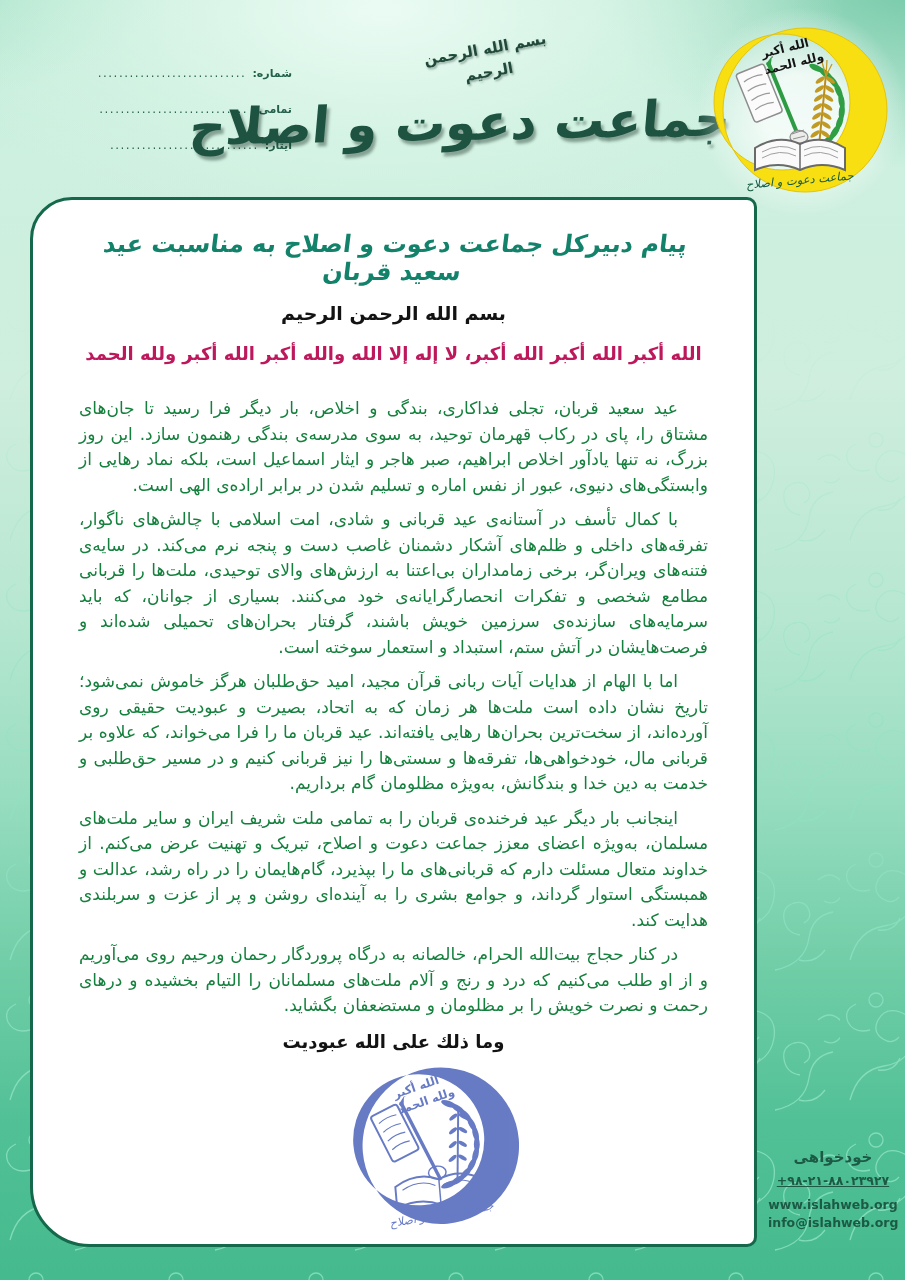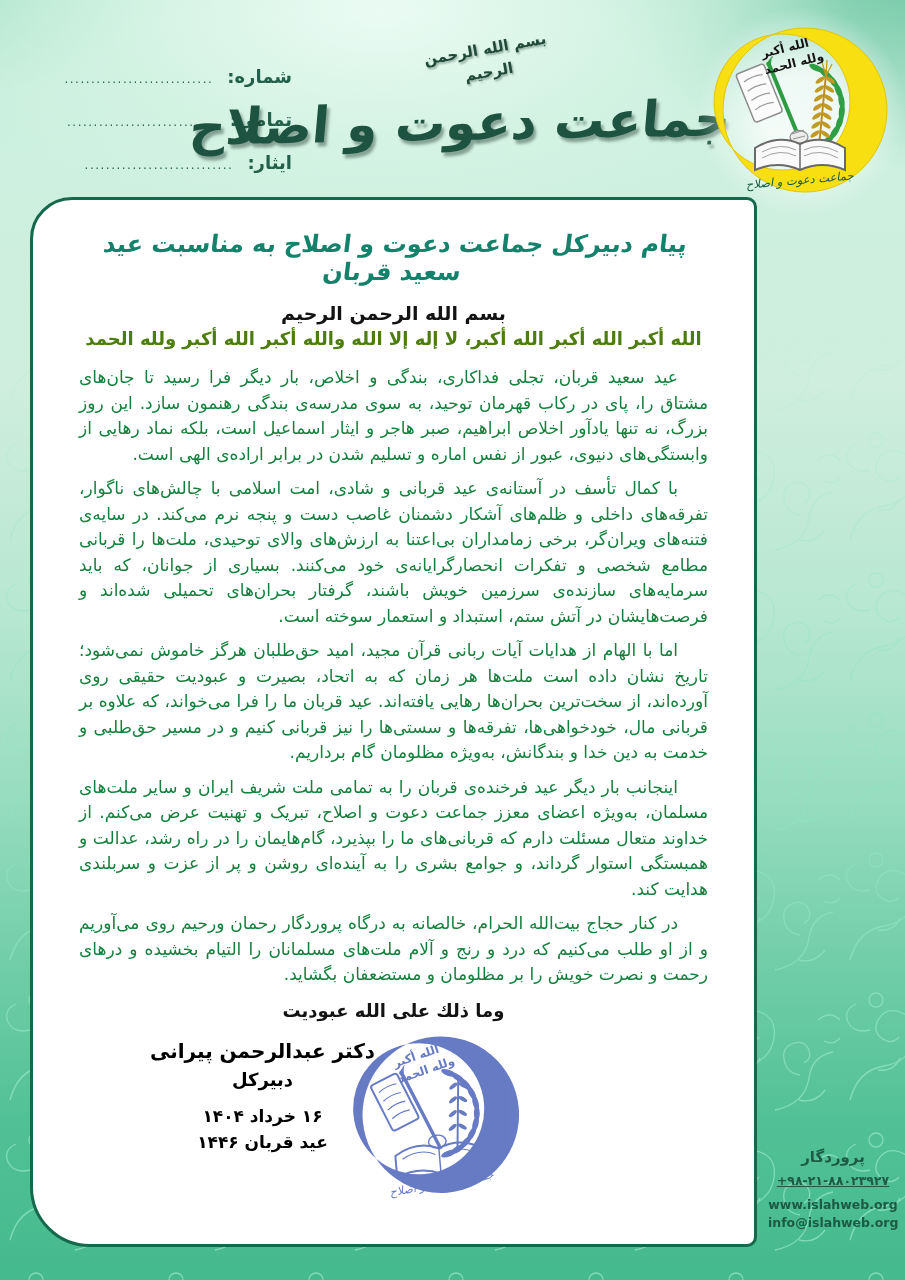--- a/index.html
+++ b/index.html
@@ -10,40 +10,40 @@
         background:
           radial-gradient(ellipse 620px 300px at 42% 2%,rgba(237,252,245,.95) 0%,rgba(219,246,232,.55) 45%,rgba(219,246,232,0) 75%),
           radial-gradient(ellipse 520px 300px at 103% -6%,rgba(43,168,122,.55) 0%,rgba(43,168,122,0) 65%),
           radial-gradient(ellipse 420px 220px at -8% -8%,rgba(125,212,177,.5) 0%,rgba(125,212,177,0) 60%);}
   .pattern{position:absolute;inset:0;pointer-events:none;opacity:.8;
         -webkit-mask-image:linear-gradient(180deg,transparent 0,transparent 300px,rgba(0,0,0,.2) 430px,rgba(0,0,0,.5) 650px,rgba(0,0,0,.85) 900px,#000 1100px);
         mask-image:linear-gradient(180deg,transparent 0,transparent 300px,rgba(0,0,0,.2) 430px,rgba(0,0,0,.5) 650px,rgba(0,0,0,.85) 900px,#000 1100px);}
   
   .fields{position:absolute;top:66px;left:52px;width:240px;direction:rtl;}
   .field-row{display:flex;align-items:baseline;gap:6px;margin-bottom:22px;color:#23604b;}
-  .field-label{font-size:18px;font-weight:bold;white-space:nowrap;margin-left:8px;}
+  .field-label{font-size:11px;font-weight:bold;white-space:nowrap;}
   .field-dots{font-size:12px;letter-spacing:1.5px;overflow:hidden;white-space:nowrap;flex:1;color:#2a6450;}
   .bismillah{position:absolute;top:38px;left:402px;width:170px;text-align:center;
         font-size:15px;font-weight:bold;color:#20493a;line-height:1.5;
         transform:rotate(-10deg);text-shadow:1px 2px 2px rgba(20,50,40,.35);}
   .org-name{position:absolute;top:94px;left:175px;width:570px;text-align:center;
         font-size:50px;font-weight:bold;color:#1d5340;letter-spacing:1px;
         transform:skewX(-6deg) rotate(-1deg);
         text-shadow:3px 4px 3px rgba(15,40,30,.4);}
   .logo-halo{position:absolute;top:6px;left:696px;width:212px;height:212px;border-radius:50%;
         background:radial-gradient(circle,rgba(255,255,255,.8) 25%,rgba(255,255,255,0) 70%);}
   .logo{position:absolute;top:20px;left:710px;width:182px;height:182px;}
   
   .card{position:absolute;top:197px;left:30px;width:727px;height:1050px;background:#fff;
         border:3px solid #15684b;border-radius:42px 10px 10px 60px;box-sizing:border-box;
         padding:24px 46px 0 46px;direction:rtl;overflow:hidden;}
   .letter-title{text-align:center;font-size:24px;font-weight:bold;color:#12826a;
         transform:skewX(-7deg);margin:6px 0 16px 0;}
-  .basmala{text-align:center;font-size:19px;font-weight:600;color:#131313;margin-bottom:4px;}
-  .takbir{text-align:center;font-size:18px;font-weight:600;color:#4d7c0f;margin-bottom:16px;}
+  .basmala{text-align:center;font-size:19px;font-weight:600;color:#131313;margin-bottom:19px;}
+  .takbir{text-align:center;font-size:18px;font-weight:600;color:#be185d;margin-bottom:32px;}
   .body-par{font-size:17px;line-height:25.5px;color:#15803d;text-align:justify;
         text-indent:30px;margin:0 0 9px 0;}
   .closing{text-align:center;font-size:18px;font-weight:600;color:#131313;margin:12px 0 4px 0;}
   .sig-area{position:relative;height:185px;margin-top:6px;}
   .sig-text{position:absolute;left:66px;top:12px;width:235px;text-align:center;color:#000;direction:rtl;}
   .sig-name{font-size:20px;font-weight:bold;margin-bottom:6px;}
   .sig-role{font-size:18px;font-weight:bold;margin-bottom:16px;}
   .sig-date{font-size:17px;font-weight:bold;margin-bottom:6px;}
   .stamp{position:absolute;left:258px;top:0;width:200px;height:178px;transform:rotate(-5deg);opacity:.92;}
   
@@ -174,26 +174,20 @@
     <div class="basmala">بسم الله الرحمن الرحيم</div>
     <div class="takbir">الله أكبر الله أكبر الله أكبر، لا إله إلا الله والله أكبر الله أكبر ولله الحمد</div>
     <p class="body-par">عید سعید قربان، تجلی فداکاری، بندگی و اخلاص، بار دیگر فرا رسید تا جان‌های مشتاق را، پای در رکاب قهرمان توحید، به سوی مدرسه‌ی بندگی رهنمون سازد. این روز بزرگ، نه تنها یادآور اخلاص ابراهیم، صبر هاجر و ایثار اسماعیل است، بلکه نماد رهایی از وابستگی‌های دنیوی، عبور از نفس اماره و تسلیم شدن در برابر اراده‌ی الهی است.</p>
     <p class="body-par">با کمال تأسف در آستانه‌ی عید قربانی و شادی، امت اسلامی با چالش‌های ناگوار، تفرقه‌های داخلی و ظلم‌های آشکار دشمنان غاصب دست و پنجه نرم می‌کند. در سایه‌ی فتنه‌های ویران‌گر، برخی زمامداران بی‌اعتنا به ارزش‌های والای توحیدی، ملت‌ها را قربانی مطامع شخصی و تفکرات انحصارگرایانه‌ی خود می‌کنند. بسیاری از جوانان، که باید سرمایه‌های سازنده‌ی سرزمین خویش باشند، گرفتار بحران‌های تحمیلی شده‌اند و فرصت‌هایشان در آتش ستم، استبداد و استعمار سوخته است.</p>
     <p class="body-par">اما با الهام از هدایات آیات ربانی قرآن مجید، امید حق‌طلبان هرگز خاموش نمی‌شود؛ تاریخ نشان داده است ملت‌ها هر زمان که به اتحاد، بصیرت و عبودیت حقیقی روی آورده‌اند، از سخت‌ترین بحران‌ها رهایی یافته‌اند. عید قربان ما را فرا می‌خواند، که علاوه بر قربانی مال، خودخواهی‌ها، تفرقه‌ها و سستی‌ها را نیز قربانی کنیم و در مسیر حق‌طلبی و خدمت به دین خدا و بندگانش، به‌ویژه مظلومان گام برداریم.</p>
     <p class="body-par">اینجانب بار دیگر عید فرخنده‌ی قربان را به تمامی ملت شریف ایران و سایر ملت‌های مسلمان، به‌ویژه اعضای معزز جماعت دعوت و اصلاح، تبریک و تهنیت عرض می‌کنم. از خداوند متعال مسئلت دارم که قربانی‌های ما را بپذیرد، گام‌هایمان را در راه رشد، عدالت و همبستگی استوار گرداند، و جوامع بشری را به آینده‌ای روشن و پر از عزت و سربلندی هدایت کند.</p>
     <p class="body-par">در کنار حجاج بیت‌الله الحرام، خالصانه به درگاه پروردگار رحمان ورحیم روی می‌آوریم و از او طلب می‌کنیم که درد و رنج و آلام ملت‌های مسلمانان را التیام بخشیده و درهای رحمت و نصرت خویش را بر مظلومان و مستضعفان بگشاید.</p>
     <div class="closing">وما ذلك على الله عبودیت</div>
 
     <div class="sig-area">
-      <div class="sig-text">
-        <div class="sig-name">دکتر عبدالرحمن پیرانی</div>
-        <div class="sig-role">دبیرکل</div>
-        <div class="sig-date">۱۶ خرداد ۱۴۰۴</div>
-        <div class="sig-date">عید قربان ۱۴۴۶</div>
-      </div>
 
       <svg class="stamp" viewBox="0 0 182 182" xmlns="http://www.w3.org/2000/svg">
         <g opacity="0.85">
           <path fill-rule="evenodd" fill="#3e56b5" d="M95,90 m-80,0 a80,80 0 1,0 160,0 a80,80 0 1,0 -160,0 M73,82 m-67,0 a67,67 0 1,0 134,0 a67,67 0 1,0 -134,0"></path>
           <g fill="#3e56b5">
             <path d="M106.6,48.1 A44,44 0 0 1 99.4,130.5" fill="none" stroke="#3e56b5" stroke-width="1.6"></path>
             <ellipse cx="106.6" cy="48.1" rx="8" ry="3" transform="rotate(25,106.6,48.1)"></ellipse>
             <ellipse cx="115.7" cy="53.8" rx="8" ry="3" transform="rotate(39,115.7,53.8)"></ellipse>
             <ellipse cx="123.1" cy="61.5" rx="8" ry="3" transform="rotate(53,123.1,61.5)"></ellipse>
             <ellipse cx="128.5" cy="70.8" rx="8" ry="3" transform="rotate(67,128.5,70.8)"></ellipse>
@@ -230,19 +224,19 @@
             <text x="76" y="32" transform="rotate(-14,76,32)">الله أكبر</text>
             <text x="85" y="47" transform="rotate(-14,85,47)">ولله الحمد</text>
           </g>
           <text x="90" y="164" font-size="11.5" fill="#3e56b5" text-anchor="middle" font-style="italic" transform="rotate(-5,90,164)">جماعت دعوت و اصلاح</text>
         </g>
       </svg>
     </div>
   </div>
 
   <div class="footer">
-    <div class="footer-city">پروردگار</div>
+    <div class="footer-city">خودخواهی</div>
     <div class="footer-phone">+۹۸-۲۱-۸۸۰۲۳۹۲۷</div>
     <div class="footer-url">www.islahweb.org</div>
     <div class="footer-url">info@islahweb.org</div>
   </div>
 
 </div>
 
 </body></html>

